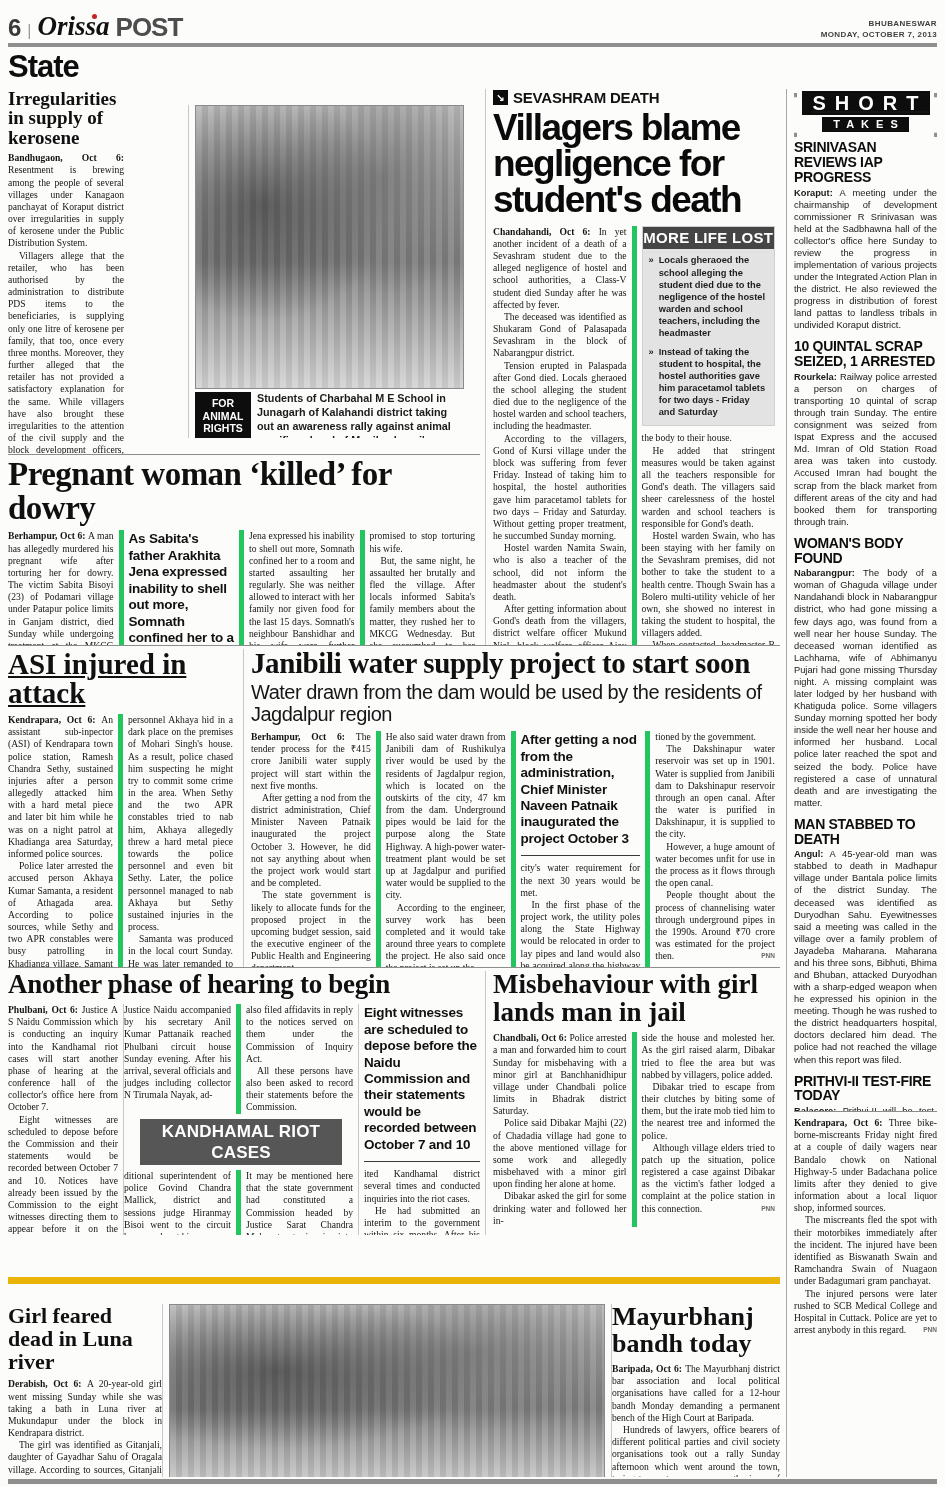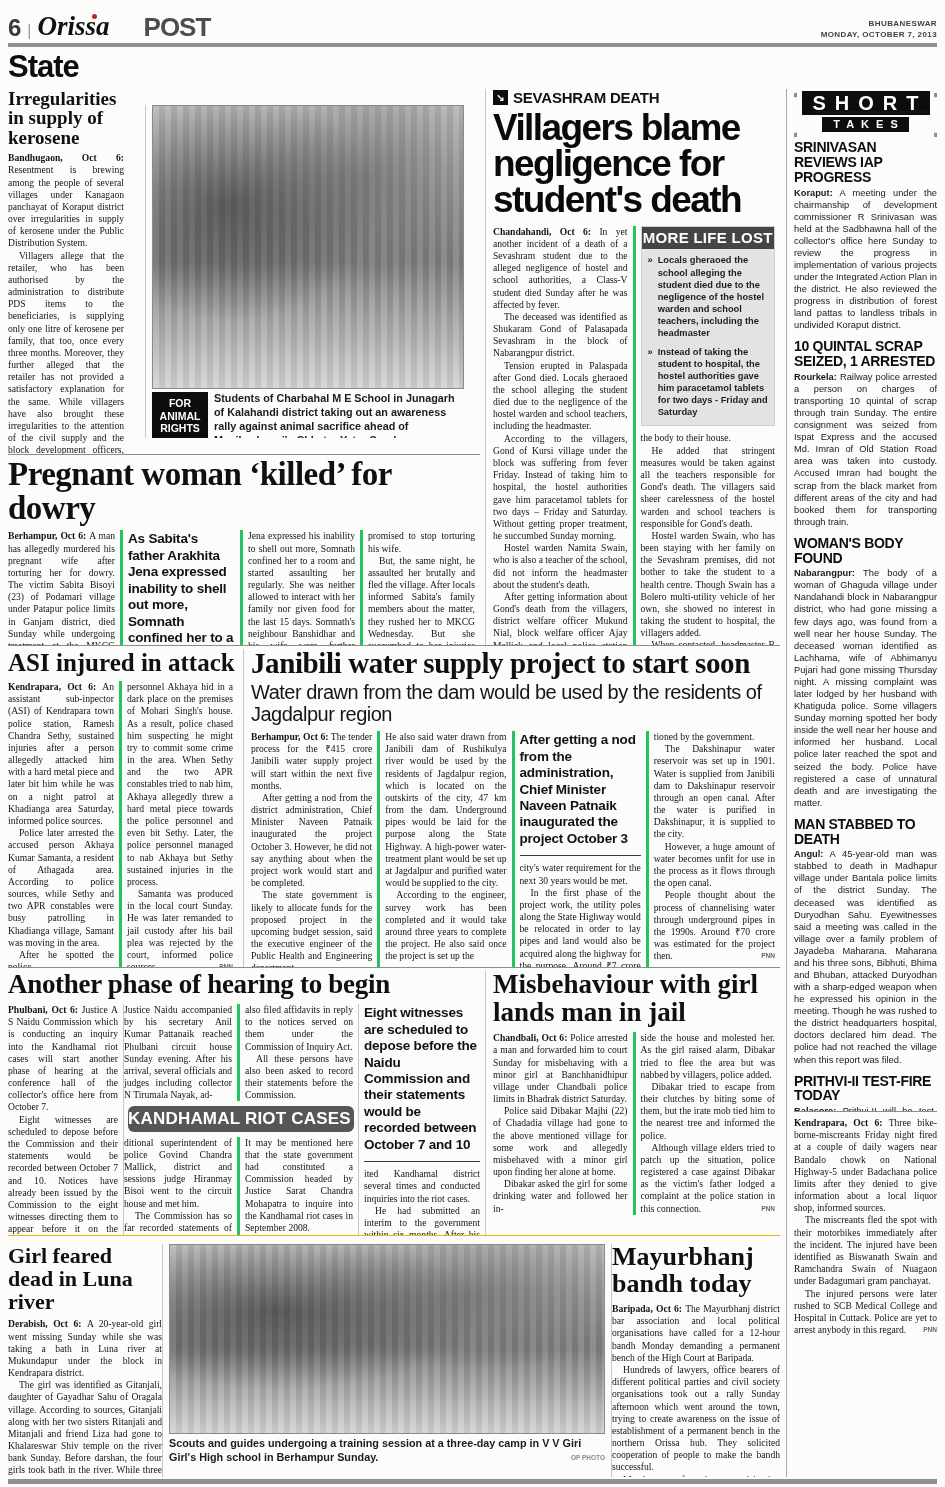--- a/index.html
+++ b/index.html
@@ -5,42 +5,42 @@
   html,body{margin:0;padding:0;background:#e9e9e9;}
   .page{width:945px;height:1487px;margin:0 auto;background:#fcfcfb;box-sizing:border-box;
         padding:4px 8px 0;font-family:"Liberation Serif",serif;color:#141414;overflow:hidden;position:relative;}
   
   .masthead{display:flex;justify-content:space-between;align-items:flex-end;height:36px;}
   .mast-left{display:flex;align-items:flex-end;gap:6px;}
   .pageno{font:bold 24px/1 "Liberation Sans",sans-serif;color:#3a3a3a;}
   .mast-sep{font:16px/1.2 "Liberation Sans",sans-serif;color:#9a9a9a;}
   .brand-italic{font:italic bold 27px/1 "Liberation Serif",serif;color:#111;position:relative;}
   .brand-dot{position:absolute;top:1px;right:13px;width:5px;height:5px;border-radius:50%;background:#c32222;}
-  .brand-bold{font:bold 26px/1 "Liberation Sans",sans-serif;color:#4d4d4d;letter-spacing:-1px;margin-left:28px;}
+  .brand-bold{font:bold 26px/1 "Liberation Sans",sans-serif;color:#4d4d4d;letter-spacing:-1px;}
   .mast-right{text-align:right;font:bold 8px/1.3 "Liberation Sans",sans-serif;color:#3f3f3f;letter-spacing:.4px;}
   .mast-rule{height:4px;background:#8f8f8f;margin-top:3px;}
   .section-title{font:bold 31px/1.1 "Liberation Sans",sans-serif;letter-spacing:-1px;color:#0d0d0d;padding:3px 0 5px;}
   
   .content{display:flex;height:1388px;overflow:hidden;}
   .main{width:772px;display:flex;flex-direction:column;}
   .rail{flex:1;border-left:1px solid #a8a8a8;margin-left:6px;padding-left:7px;display:flex;flex-direction:column;overflow:hidden;}
   .rowA{display:flex;height:556px;overflow:hidden;}
   .rowA-left{width:472px;display:flex;flex-direction:column;}
-  .rowA-top{display:flex;height:366px;overflow:hidden;}
+  .rowA-top{display:flex;height:366px;overflow:hidden;gap:43px;}
   .rowB{display:flex;border-top:1px solid #8d8d8d;height:318px;overflow:hidden;padding-top:3px;}
   .rowC{display:flex;border-top:1px solid #8d8d8d;height:264px;overflow:hidden;padding-top:3px;}
-  .rowD{display:flex;border-top:1px solid #eab308;flex:1;overflow:hidden;padding-top:8px;}
+  .rowD{display:flex;border-top:7px solid #eab308;flex:1;overflow:hidden;padding-top:20px;margin-top:42px;}
   .page-bottom-rule{height:5px;background:#8f8f8f;margin-top:2px;}
   
   .para{font-size:9.6px;line-height:1.27;text-align:justify;margin:0;}
   .para + .para{text-indent:11px;}
   .para .lead{font-weight:bold;}
   .sig{float:right;font:bold 6.5px/1 "Liberation Sans",sans-serif;color:#666;margin:3px 0 0 4px;}
   .cols{display:flex;overflow:hidden;}
-  .col{flex:1;padding:0 5px;border-left:3px solid #22c55e;overflow:hidden;}
+  .col{flex:1;padding:0 5px;border-left:5px solid #22c55e;overflow:hidden;}
   .col:first-child{border-left:none;padding-left:0;}
   .pq{font:bold 13.5px/1.22 "Liberation Sans",sans-serif;letter-spacing:-.2px;color:#111;
       padding:1px 0 8px;border-bottom:1px solid #3a3a3a;margin:0 0 6px;text-align:left;}
   .serif-head{font-family:"Liberation Serif",serif;font-weight:bold;color:#101010;margin:0;}
   
   .kerosene{width:116px;padding-right:5px;overflow:hidden;}
   .kerosene h2{font-size:19px;line-height:1.02;margin:0 0 5px;}
   
   .fig1{flex:1;border-left:1px solid #c7c7c7;margin-left:4px;padding-left:6px;overflow:hidden;}
   .photo{border:1px solid #8a8a8a;background:
@@ -66,32 +66,32 @@
   .more-box{background:#e3e3e3;margin-bottom:6px;border:1px solid #d0d0d0;}
   .more-head{background:#454545;color:#fff;font:bold 15px/1.25 "Liberation Sans",sans-serif;text-align:center;padding:2px 0;letter-spacing:.3px;}
   .more-item{display:flex;gap:5px;font:bold 9.3px/1.3 "Liberation Sans",sans-serif;color:#1e1e1e;padding:5px 6px 2px;text-align:left;}
   .more-item:last-child{padding-bottom:7px;}
   .more-bullet{flex:none;}
   
   .dowry{border-top:1px solid #8d8d8d;height:188px;overflow:hidden;padding-top:2px;}
   .dowry h1{font-size:33px;line-height:1.03;margin:0 0 5px;letter-spacing:-.5px;}
   
   .asi{width:230px;overflow:hidden;}
-  .asi h1{font-size:25px;line-height:1.0;margin:1px 0 6px;}
+  .asi h1{font-size:29px;line-height:1.0;margin:1px 0 6px;text-decoration:underline;}
   .janibili{flex:1;border-left:1px solid #c7c7c7;margin-left:5px;padding-left:7px;overflow:hidden;}
   .janibili h1{font-size:29px;line-height:1.0;margin:0 0 3px;letter-spacing:-.4px;}
   .subhead{font:20px/1.1 "Liberation Sans",sans-serif;letter-spacing:-.5px;color:#161616;margin:0 0 6px;}
   
   .hearing{width:472px;overflow:hidden;}
   .hearing h1{font-size:27px;line-height:1.0;margin:0 0 6px;letter-spacing:-.3px;}
   .h-body{display:flex;overflow:hidden;}
   .h-col1{width:110px;flex:none;}
   .h-mid{width:234px;flex:none;display:flex;flex-direction:column;border-left:1px solid #c7c7c7;margin-left:5px;padding-left:0;}
   .h-mid-row{display:flex;}
-  .banner{background:#565656;color:#fff;font:bold 17px/1.25 "Liberation Sans",sans-serif;letter-spacing:.2px;padding:2px 0;margin:5px 4px;border-radius:6px;}
+  .banner{background:#565656;color:#fff;font:bold 17px/1.25 "Liberation Sans",sans-serif;text-align:center;letter-spacing:.2px;padding:2px 0;margin:5px 16px;}
   .h-col4{flex:1;border-left:1px solid #c7c7c7;margin-left:0;padding-left:5px;}
   .misbehaviour{flex:1;border-left:1px solid #c7c7c7;margin-left:5px;padding-left:7px;overflow:hidden;}
   .misbehaviour h1{font-size:27px;line-height:1.02;margin:0 0 6px;}
   
   .luna{width:154px;overflow:hidden;}
   .luna h1{font-size:22px;line-height:1.05;margin:0 0 5px;}
   .mayurbhanj{flex:1;overflow:hidden;}
   .mayurbhanj h1{font-size:26px;line-height:1.02;margin:0 0 6px;}
   
   .shorttakes{height:1022px;overflow:hidden;}

